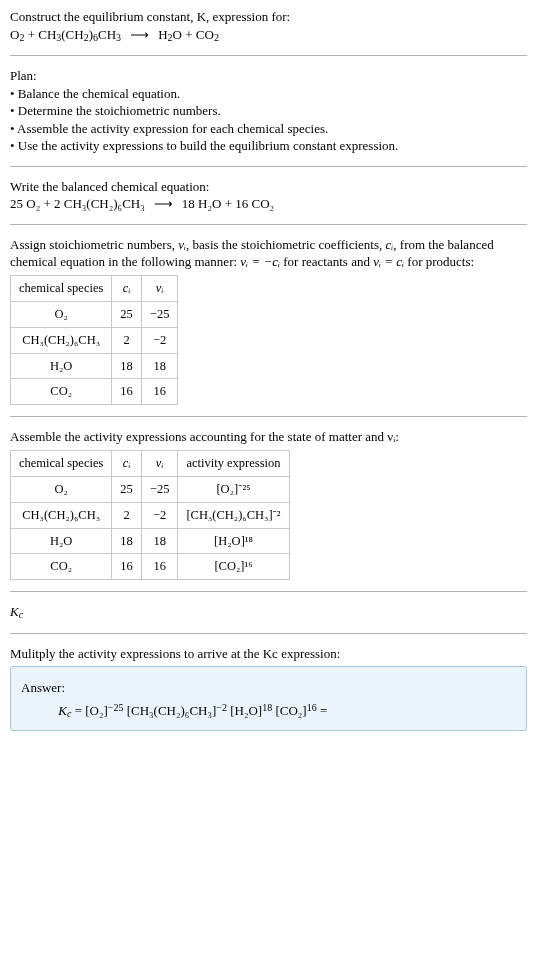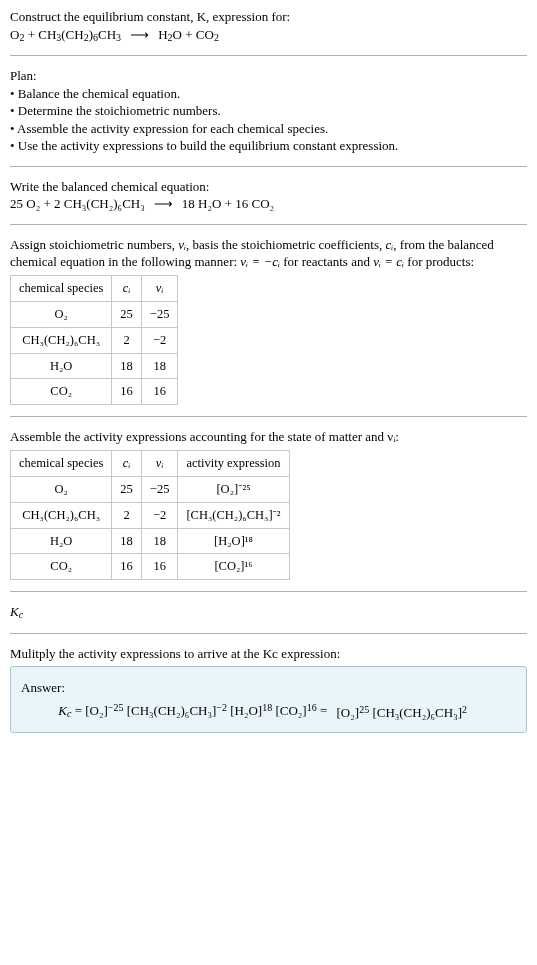--- a/index.html
+++ b/index.html
@@ -181,18 +181,15 @@
 <div>
   <span>Mulitply the activity expressions to arrive at the Kc expression:</span>
 </div>
 
 <div class="answer">
   <div>Answer:</div>
   <div style="margin-top:4px;">
     <span style="display:inline-block;width:34px;"></span>
     <span class="it">K</span><span class="sub it">c</span><span> = </span><span>[O₂]</span><span class="sup">−25</span><span> [CH₃(CH₂)₆CH₃]</span><span class="sup">−2</span><span> [H₂O]</span><span class="sup">18</span><span> [CO₂]</span><span class="sup">16</span><span> = </span>
     <span class="frac">
-      <span class="den">
-        <span>[O₂]</span><span class="sup">25</span><span> [CH₃(CH₂)₆CH₃]</span><span class="sup">2</span>
-      </span>
     </span>
   </div>
 </div>
 
 </body></html>

